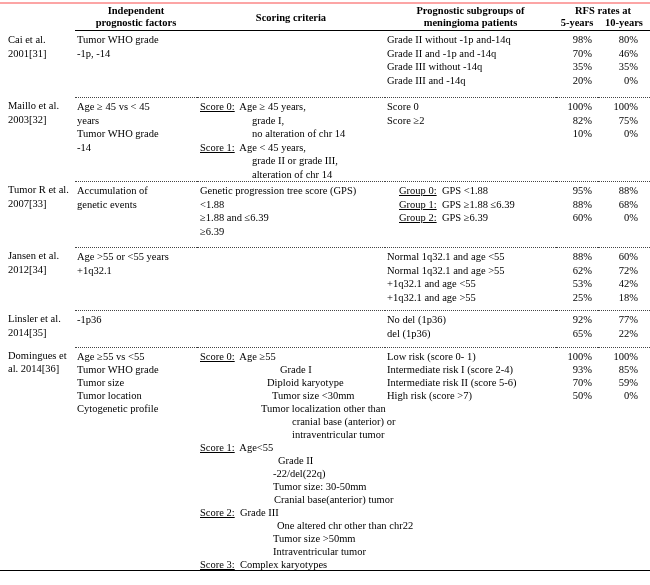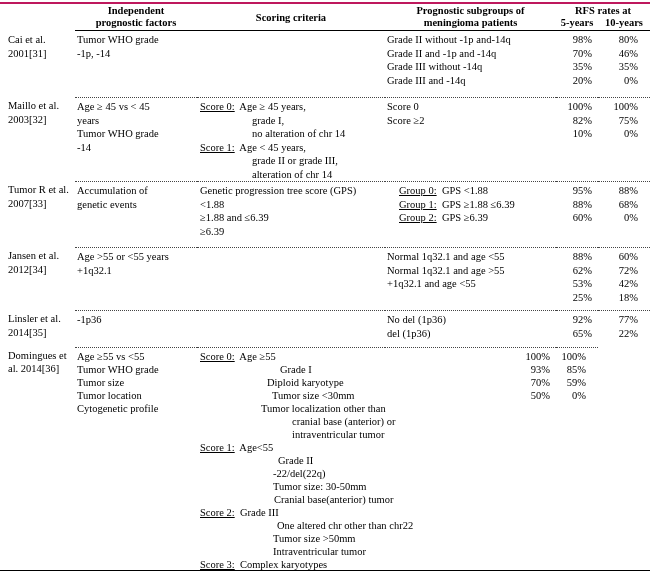--- a/index.html
+++ b/index.html
@@ -1,21 +1,21 @@
 <!DOCTYPE html>
 <html><head>
 <meta charset="utf-8">
 <style>
   html,body{margin:0;padding:0;background:#fff;}
   .page{
     width:650px;height:585px;background:#ffffff;color:#000;
     font-family:"Liberation Serif", serif;font-size:10.5px;
     box-sizing:border-box;position:relative;overflow:hidden;
   }
-  .table{border-top:2px solid #be185d;margin-top:2px;}
+  .table{border-top:2px solid #fca5a5;margin-top:2px;}
   
   .thead{
     display:grid;grid-template-columns:75px 122px 188px 171px 94px;
     height:27px;font-weight:bold;
   }
   .th{box-sizing:border-box;}
   .th.b{border-bottom:1.5px solid #000;}
   .hw{display:block;margin:0 auto;text-align:center;line-height:12px;padding-top:1px;}
   .w-factors{width:104px;}
   .w-subgroups{width:138px;}
@@ -171,20 +171,21 @@
           </div>
           <div class="cell c2 sep">
             <div class="ln">Age &gt;55 or &lt;55 years</div>
             <div class="ln">+1q32.1</div>
           </div>
           <div class="cell c3 sep"></div>
           <div class="cell c4 sep">
             <div class="ln">Normal 1q32.1 and age &lt;55</div>
             <div class="ln">Normal 1q32.1 and age &gt;55</div>
             <div class="ln">+1q32.1 and age &lt;55</div>
+            <div class="ln">+1q32.1 and age &gt;55</div>
           </div>
           <div class="cell c5 sep">
             <div class="ln">88%</div>
             <div class="ln">62%</div>
             <div class="ln">53%</div>
             <div class="ln">25%</div>
           </div>
           <div class="cell c6 sep">
             <div class="ln">60%</div>
             <div class="ln">72%</div>
@@ -238,20 +239,26 @@
             <div class="ln" style="padding-left: 78px;">Grade II</div>
             <div class="ln" style="padding-left: 73px;">-22/del(22q)</div>
             <div class="ln" style="padding-left: 73px;">Tumor size: 30-50mm</div>
             <div class="ln" style="padding-left: 74px;">Cranial base(anterior) tumor</div>
             <div class="ln"><span class="u">Score 2:</span>&nbsp; Grade III</div>
             <div class="ln" style="padding-left: 77px;">One altered chr other than chr22</div>
             <div class="ln" style="padding-left: 73px;">Tumor size &gt;50mm</div>
             <div class="ln" style="padding-left: 73px;">Intraventricular tumor</div>
             <div class="ln"><span class="u">Score 3:</span>&nbsp; Complex karyotypes</div>
           </div>
+          <div class="cell c4 sep">
+            <div class="ln">Low risk (score 0- 1)</div>
+            <div class="ln">Intermediate risk I (score 2-4)</div>
+            <div class="ln">Intermediate risk II (score 5-6)</div>
+            <div class="ln">High risk (score &gt;7)</div>
+          </div>
           <div class="cell c5 sep">
             <div class="ln">100%</div>
             <div class="ln">93%</div>
             <div class="ln">70%</div>
             <div class="ln">50%</div>
           </div>
           <div class="cell c6 sep">
             <div class="ln">100%</div>
             <div class="ln">85%</div>
             <div class="ln">59%</div>

